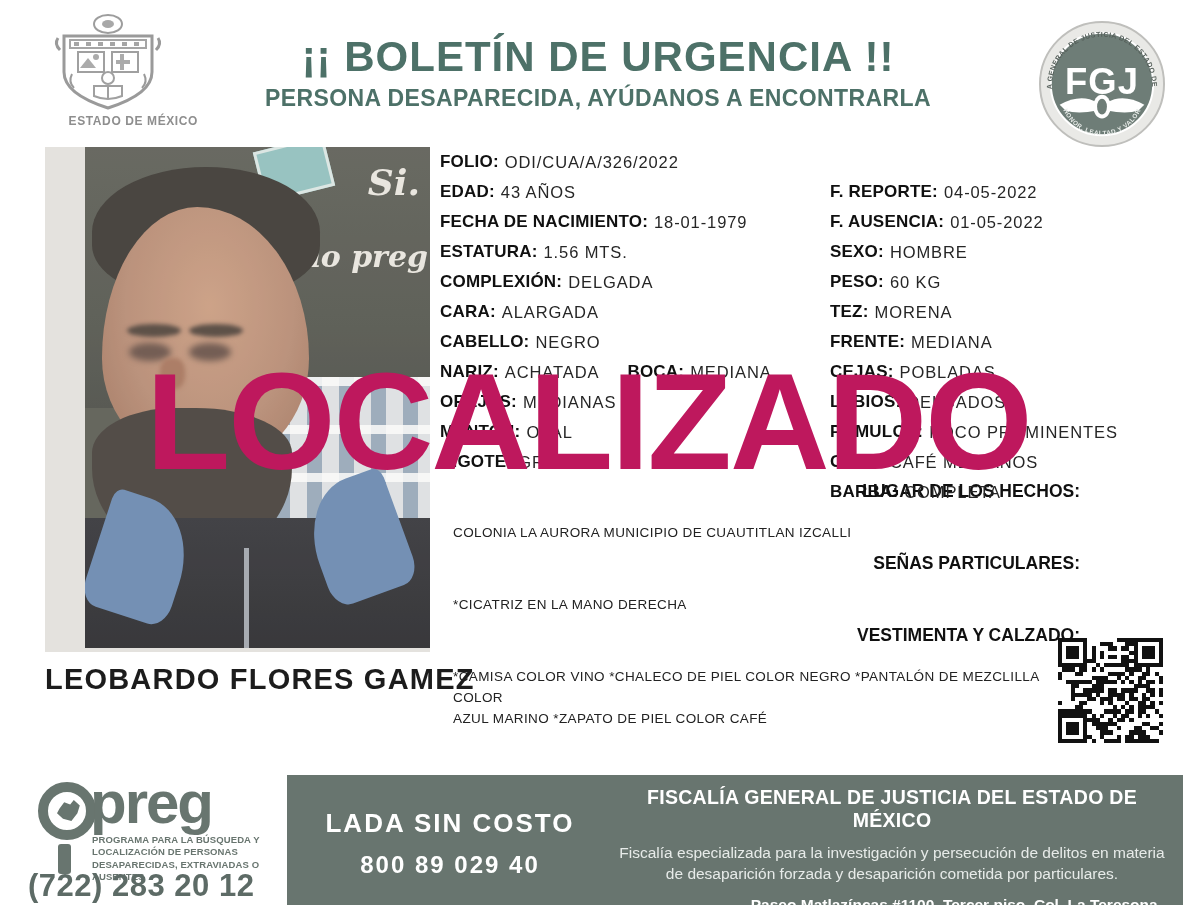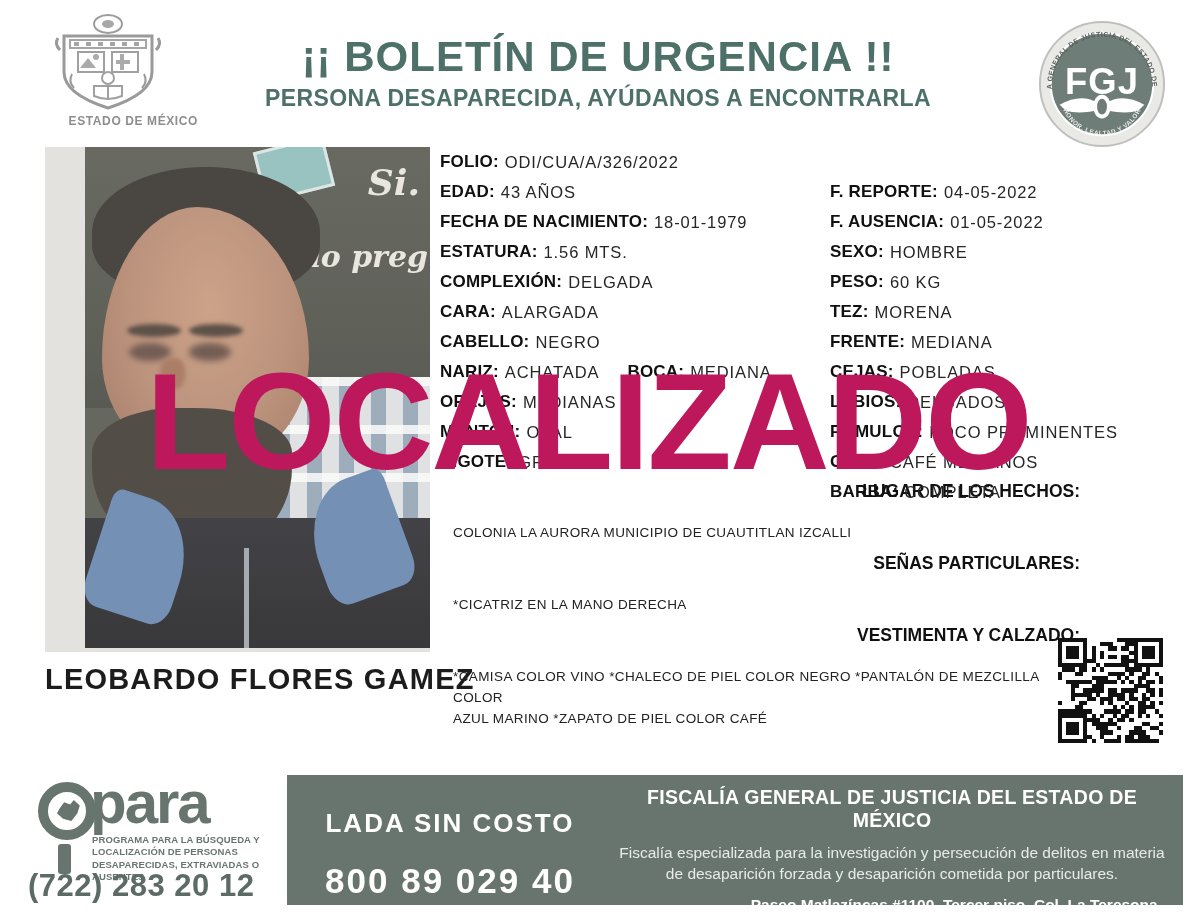--- a/index.html
+++ b/index.html
@@ -86,21 +86,21 @@
   .mag-handle { position:absolute; left:30px; top:66px; width:13px; height:30px; background:#68756f;
     border-radius:3px; }
   .odisea-word { position:absolute; left:62px; top:-10px; font-size:60px; font-weight:700;
     letter-spacing:-2px; color:#68756f; }
   .odisea-tagline { position:absolute; left:64px; top:56px; width:200px; font-size:9.5px;
     font-weight:700; line-height:1.3; color:#68756f; letter-spacing:0.1px; }
   .odisea-phone { position:absolute; left:28px; top:868px; font-size:31px; font-weight:700;
     color:#5d6b66; letter-spacing:0.5px; }
   .lada { position:absolute; left:300px; top:808px; width:300px; text-align:center; color:#fff; }
   .lada-label { font-size:26px; font-weight:700; letter-spacing:2px; }
-  .lada-number { font-size:35px; font-weight:700; letter-spacing:2px; margin-top:22px; }
+  .lada-number { font-size:24px; font-weight:700; letter-spacing:2px; margin-top:12px; }
   .footer-fgj { position:absolute; left:612px; top:786px; width:560px; color:#fff; }
   .footer-fgj-title { font-size:19.5px; font-weight:700; text-align:center; letter-spacing:0.3px; }
   .footer-fgj-desc { font-size:15.5px; color:#e7ebe9; text-align:center; line-height:1.35;
     margin-top:11px; }
   .footer-fgj-addr { font-size:15.5px; font-weight:700; text-align:right; line-height:1.35;
     margin-top:10px; padding-right:10px; white-space:pre-line; }
 </style>
 </head>
 <body>
 
@@ -677,21 +677,21 @@
       <rect x="23" y="24" width="1" height="1" fill="#111"></rect>
     </svg>
 
   <div class="footer-bar"></div>
 
   <div class="odisea">
     <div class="mag-ring">
       <div class="mag-blob"></div>
     </div>
     <div class="mag-handle"></div>
-    <div class="odisea-word">para</div>
+    <div class="odisea-word">preg</div>
     <div class="odisea-tagline">PROGRAMA PARA LA BÚSQUEDA Y LOCALIZACIÓN DE PERSONAS DESAPARECIDAS, EXTRAVIADAS  O AUSENTES</div>
   </div>
   <div class="odisea-phone">(722) 283 20 12</div>
 
   <div class="lada">
     <div class="lada-label">LADA SIN COSTO</div>
     <div class="lada-number">800 89 029 40</div>
   </div>
 
   <div class="footer-fgj">

